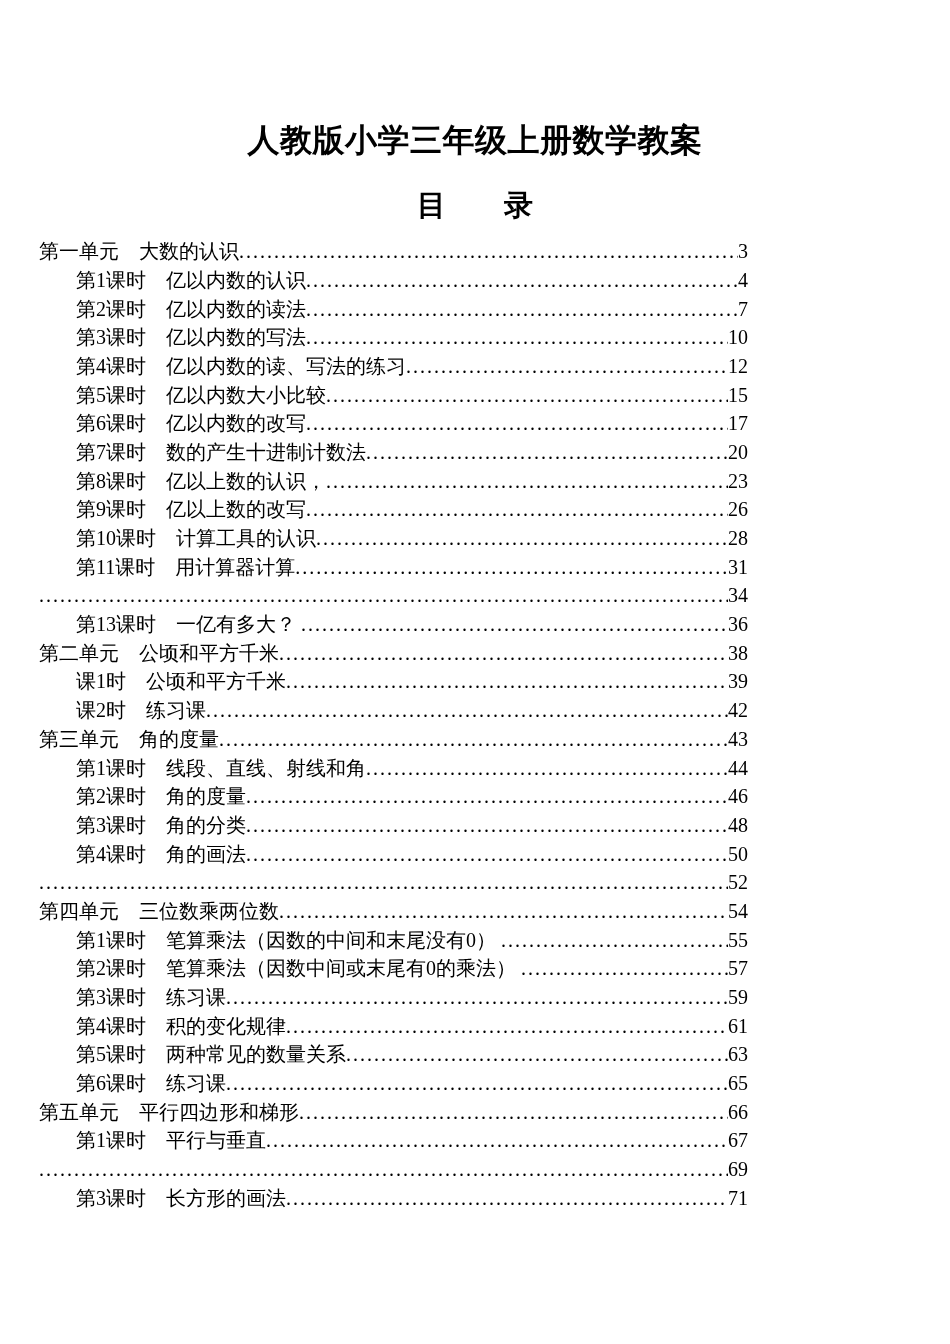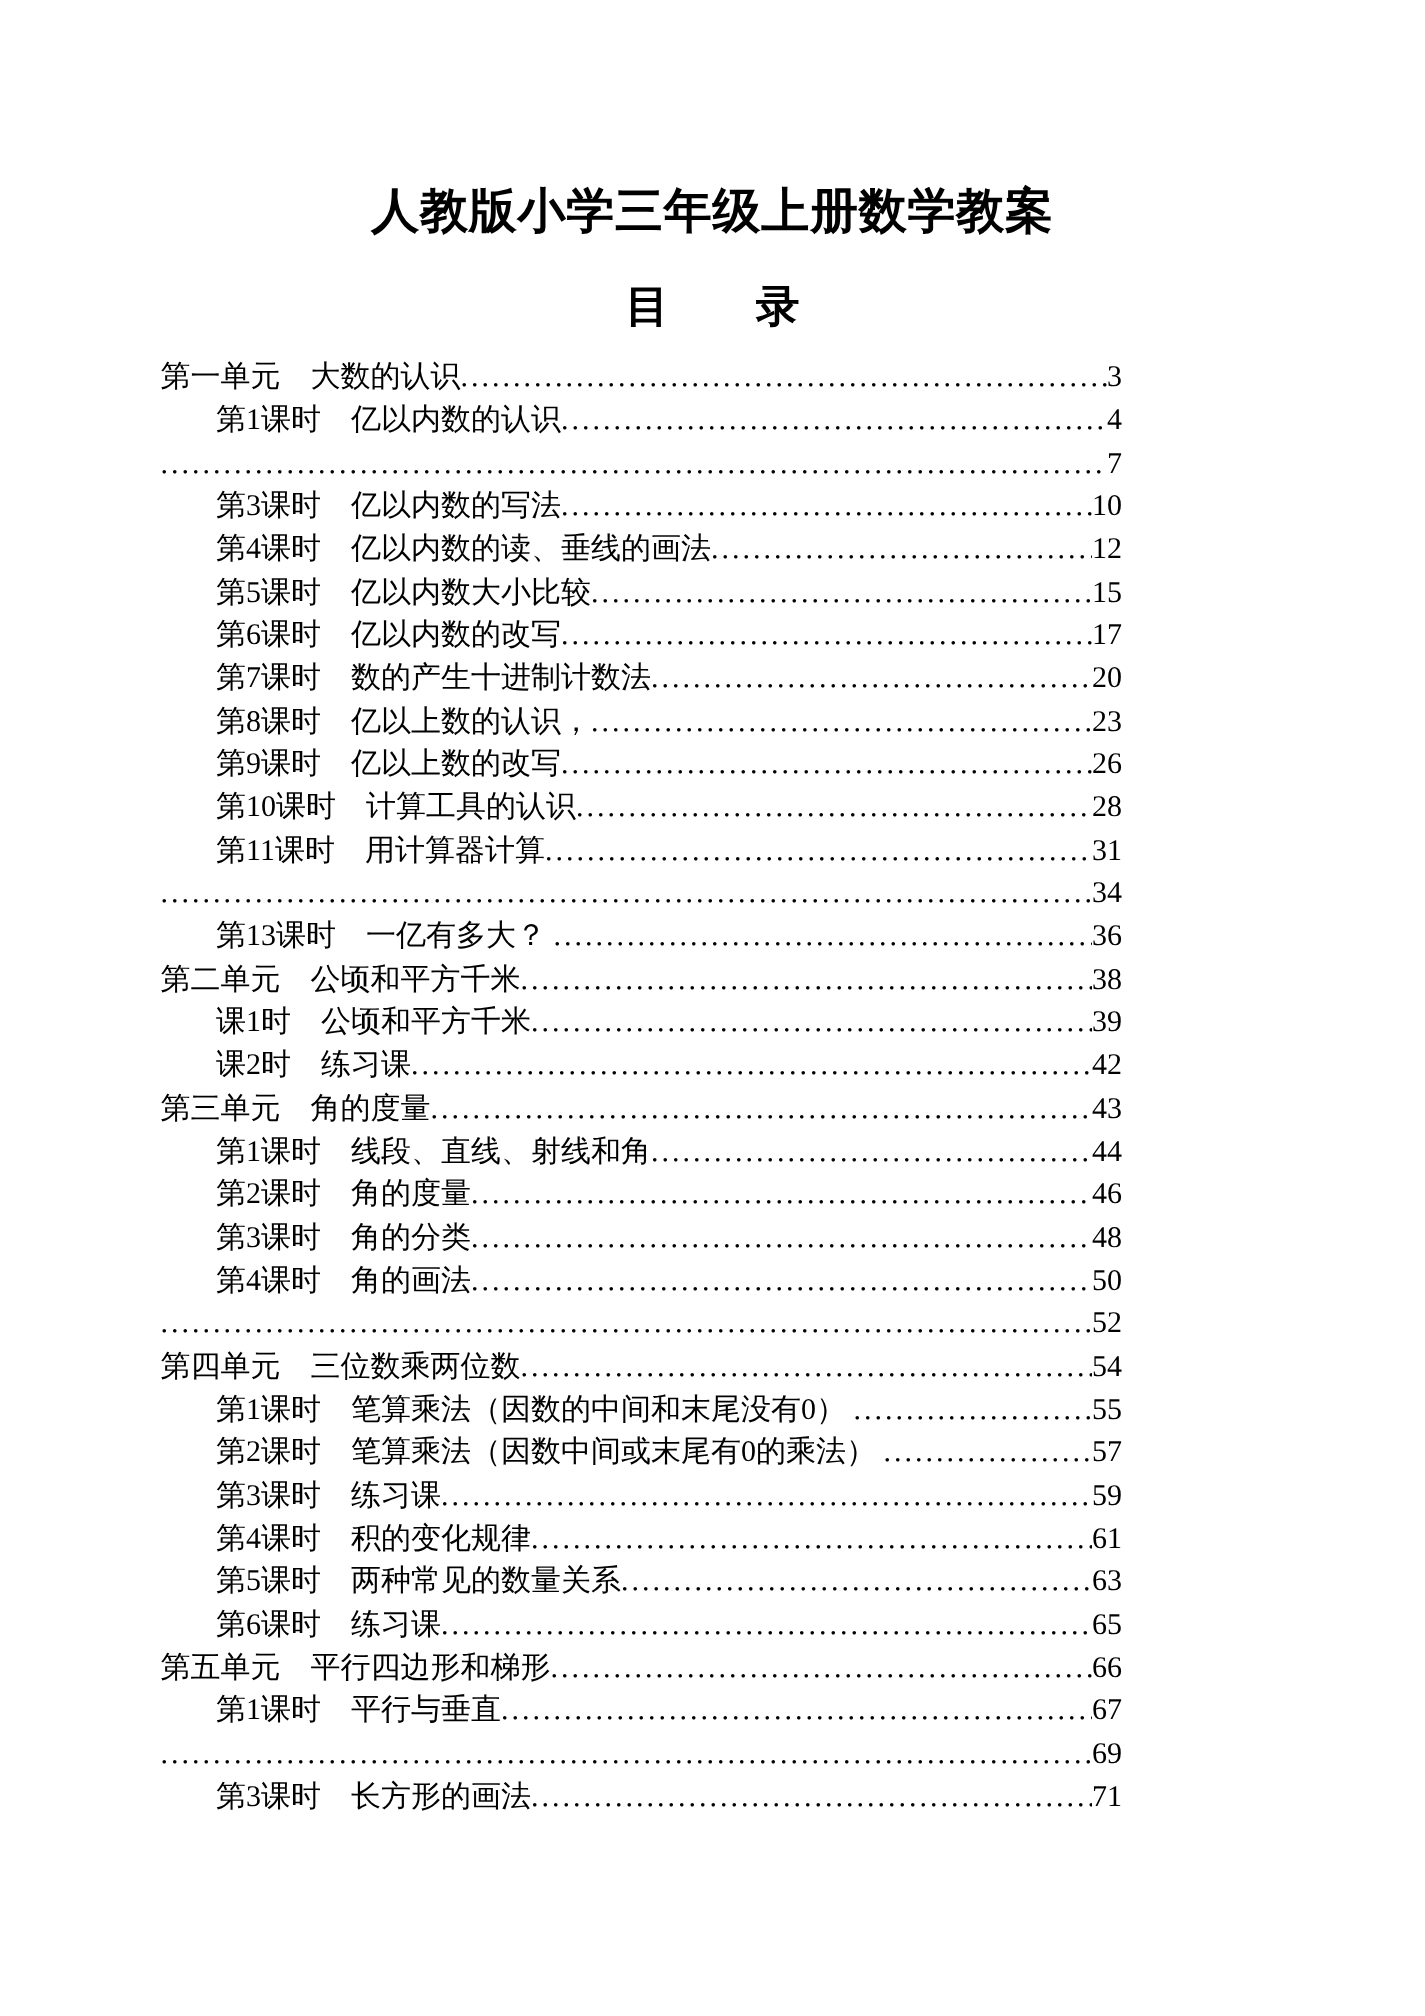--- a/index.html
+++ b/index.html
@@ -31,21 +31,21 @@
     margin: 0;
     margin-top: 30px;
     text-align: center;
     font-family: "Liberation Sans", "DejaVu Sans", sans-serif;
     font-weight: bold;
     font-size: 29px;
     line-height: 1.15;
     white-space: pre;
   }
   .toc-list {
-    margin: 15px 202px 0 107px; 
+    margin: 15px 202px 0 39px; 
   }
   .toc-row {
     display: flex;
     align-items: baseline;
     height: 28.7px;
     line-height: 28.7px;
     font-size: 20px;
     white-space: pre;
   }
   .toc-row.indent .lbl {
@@ -70,23 +70,23 @@
 </style>
 </head>
 <body>
 
 <div class="page">
   <h1 class="doc-title">人教版小学三年级上册数学教案</h1>
   <h2 class="toc-heading">目　　录</h2>
   <div class="toc-list">
       <div class="toc-row"><span class="lbl">第一单元　大数的认识</span><span class="dots">............................................................................................................................................</span><span class="pg">3</span></div>
       <div class="toc-row indent"><span class="lbl">第1课时　亿以内数的认识</span><span class="dots">............................................................................................................................................</span><span class="pg">4</span></div>
-      <div class="toc-row indent"><span class="dots">............................................................................................................................................</span><span class="pg">7</span></div>
+      <div class="toc-row indent"><span class="lbl">第2课时　亿以内数的读法</span><span class="dots">............................................................................................................................................</span><span class="pg">7</span></div>
       <div class="toc-row indent"><span class="lbl">第3课时　亿以内数的写法</span><span class="dots">............................................................................................................................................</span><span class="pg">10</span></div>
-      <div class="toc-row indent"><span class="lbl">第4课时　亿以内数的读、垂线的画法</span><span class="dots">............................................................................................................................................</span><span class="pg">12</span></div>
+      <div class="toc-row indent"><span class="lbl">第4课时　亿以内数的读、写法的练习</span><span class="dots">............................................................................................................................................</span><span class="pg">12</span></div>
       <div class="toc-row indent"><span class="lbl">第5课时　亿以内数大小比较</span><span class="dots">............................................................................................................................................</span><span class="pg">15</span></div>
       <div class="toc-row indent"><span class="lbl">第6课时　亿以内数的改写</span><span class="dots">............................................................................................................................................</span><span class="pg">17</span></div>
       <div class="toc-row indent"><span class="lbl">第7课时　数的产生十进制计数法</span><span class="dots">............................................................................................................................................</span><span class="pg">20</span></div>
       <div class="toc-row indent"><span class="lbl">第8课时　亿以上数的认识，</span><span class="dots">............................................................................................................................................</span><span class="pg">23</span></div>
       <div class="toc-row indent"><span class="lbl">第9课时　亿以上数的改写</span><span class="dots">............................................................................................................................................</span><span class="pg">26</span></div>
       <div class="toc-row indent"><span class="lbl">第10课时　计算工具的认识</span><span class="dots">............................................................................................................................................</span><span class="pg">28</span></div>
       <div class="toc-row indent"><span class="lbl">第11课时　用计算器计算</span><span class="dots">............................................................................................................................................</span><span class="pg">31</span></div>
       <div class="toc-row indent"><span class="dots">............................................................................................................................................</span><span class="pg">34</span></div>
       <div class="toc-row indent"><span class="lbl">第13课时　一亿有多大？ </span><span class="dots">............................................................................................................................................</span><span class="pg">36</span></div>
       <div class="toc-row"><span class="lbl">第二单元　公顷和平方千米</span><span class="dots">............................................................................................................................................</span><span class="pg">38</span></div>

